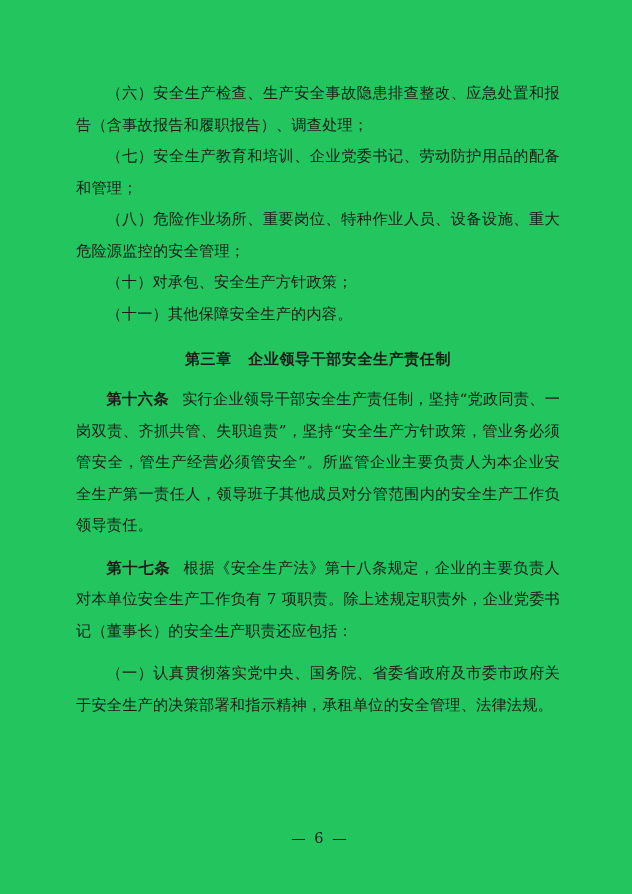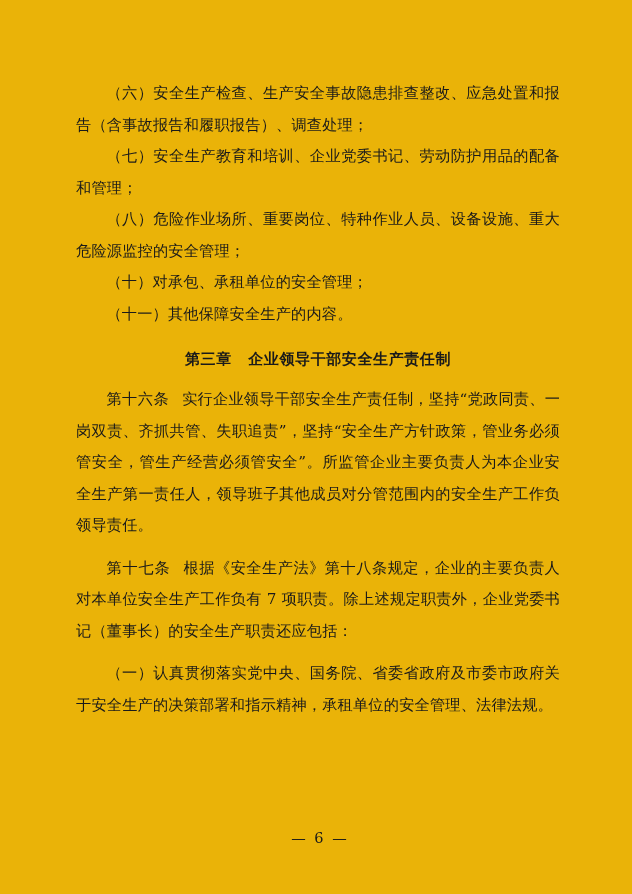--- a/index.html
+++ b/index.html
@@ -11,21 +11,21 @@
     height: 894px;
     background: #ffffff;
     font-family: "DejaVu Serif", "Liberation Serif", serif;
     color: #1a1a1a;
     overflow: hidden;
   }
   .page {
     position: relative;
     width: 632px;
     height: 894px;
-    background: #eab308;
+    background: #22c55e;
     box-sizing: border-box;
     padding: 78px 72px 0 76px;
   }
   .doc-body {
     font-size: 15.2px;
     line-height: 31.5px;
     text-align: justify;
     text-justify: inter-ideograph;
     letter-spacing: 0.2px;
   }
@@ -39,21 +39,21 @@
     font-weight: bold;
     font-size: 15px;
     line-height: 32px;
     letter-spacing: 0.6px;
   }
   .chapter-heading .gap {
     display: inline-block;
     width: 1.1em;
   }
   .art {
-    font-weight: normal;
+    font-weight: bold;
     letter-spacing: 0.5px;
   }
   .art-gap {
     display: inline-block;
     width: 0.85em;
   }
   .block-gap {
     height: 11px;
   }
   .block-gap-sm {
@@ -76,21 +76,21 @@
 </style>
 </head>
 <body>
 
 <div class="page">
   <div class="doc-body">
 
     <p class="para">（六）安全生产检查、生产安全事故隐患排查整改、应急处置和报告（含事故报告和履职报告）、调查处理；</p>
     <p class="para">（七）安全生产教育和培训、企业党委书记、劳动防护用品的配备和管理；</p>
     <p class="para">（八）危险作业场所、重要岗位、特种作业人员、设备设施、重大危险源监控的安全管理；</p>
-    <p class="para">（十）对承包、承租单位的安全管理；</p>
+    <p class="para">（十）对承包、安全生产方针政策；</p>
     <p class="para">（十一）其他保障安全生产的内容。</p>
 
     <div class="block-gap-sm"></div>
 
     <h2 class="chapter-heading">
       <span>第三章</span><span class="gap"></span><span>企业领导干部安全生产责任制</span>
     </h2>
 
     <div class="block-gap-sm"></div>
 

